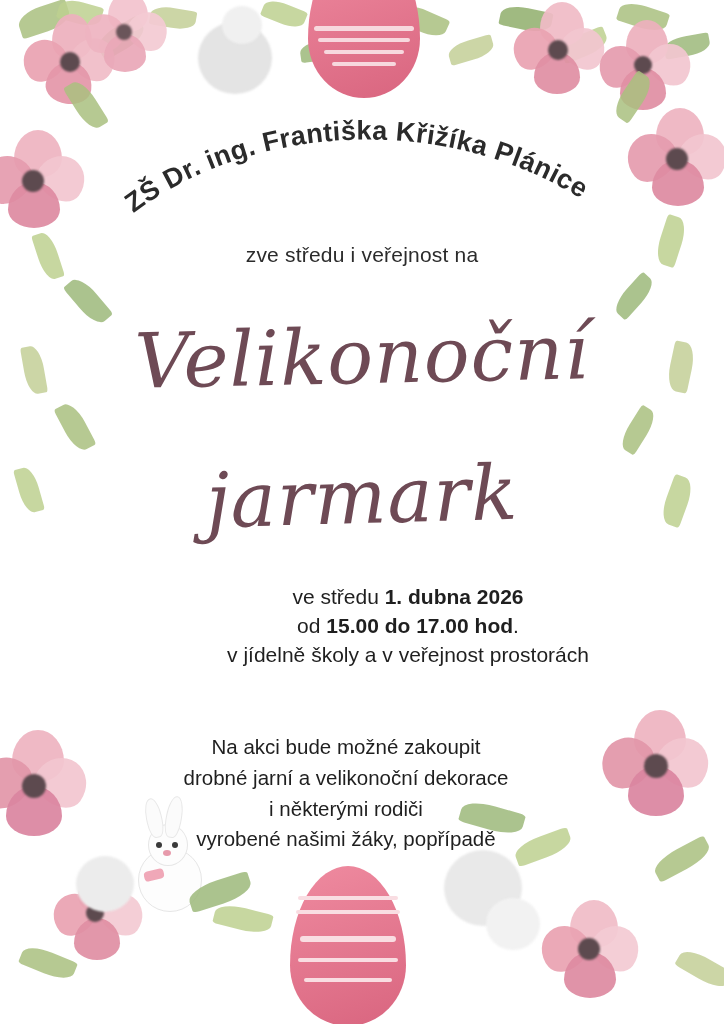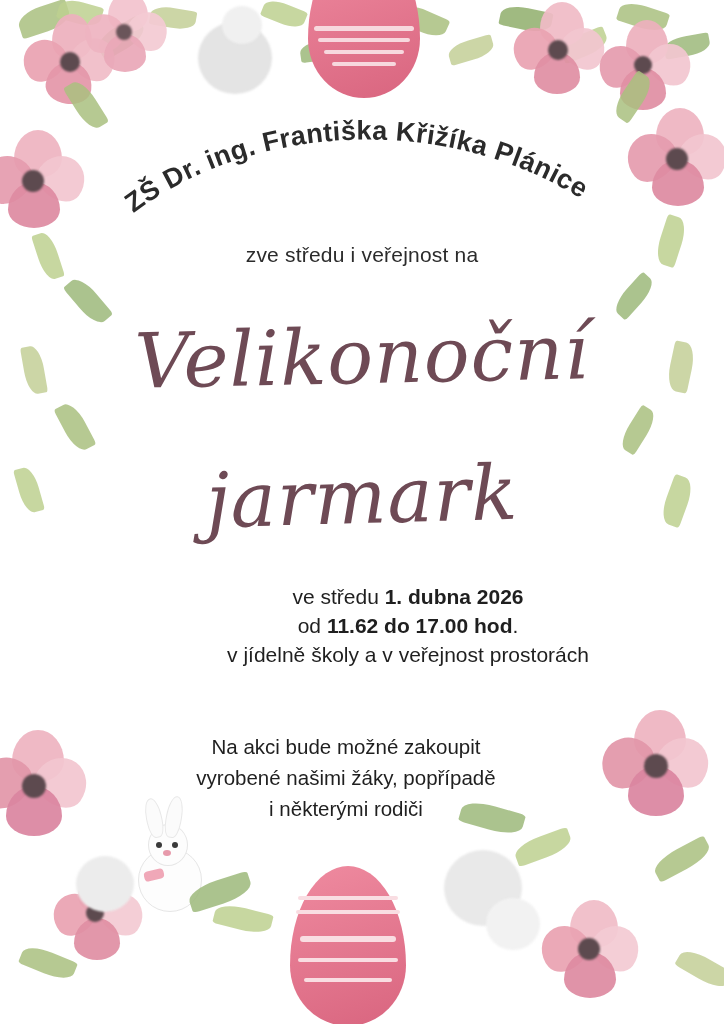--- a/index.html
+++ b/index.html
@@ -315,24 +315,25 @@
   <div class="sub-line">zve středu i veřejnost na</div>
 
   <div class="script" id="title-line-1">Velikonoční</div>
   <div class="script" id="title-line-2">jarmark</div>
 
   <div class="info-block">
     <div>
       <span>ve středu </span><b>1. dubna 2026</b><span></span>
     </div>
     <div>
-      <span>od </span><b>11.62 do 17.00 hod</b><span>.</span>
+      <span>od </span><b>15.00 do 17.00 hod</b><span>.</span>
     </div>
     <div>v jídelně školy a v veřejnost prostorách</div>
   </div>
 
   <div class="note-block">
     <div>Na akci bude možné zakoupit</div>
+    <div>drobné jarní a velikonoční dekorace</div>
+    <div>i některými rodiči</div>
     <div>vyrobené našimi žáky, popřípadě</div>
-    <div>i některými rodiči</div>
   </div>
 
 </div>
 
 </body></html>

